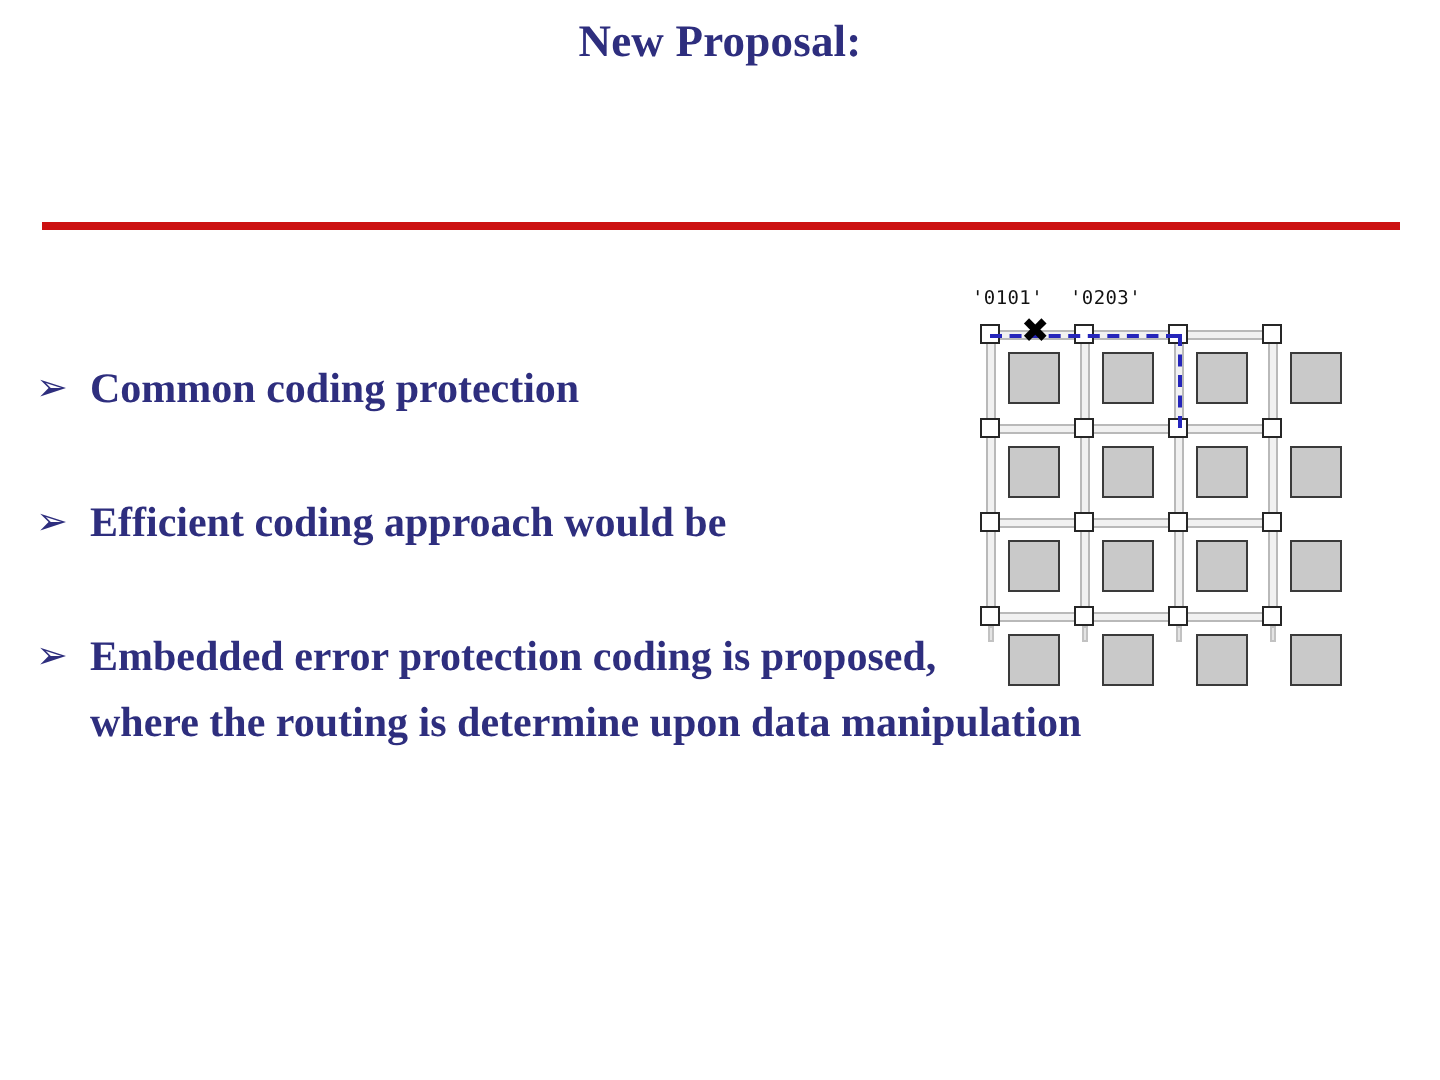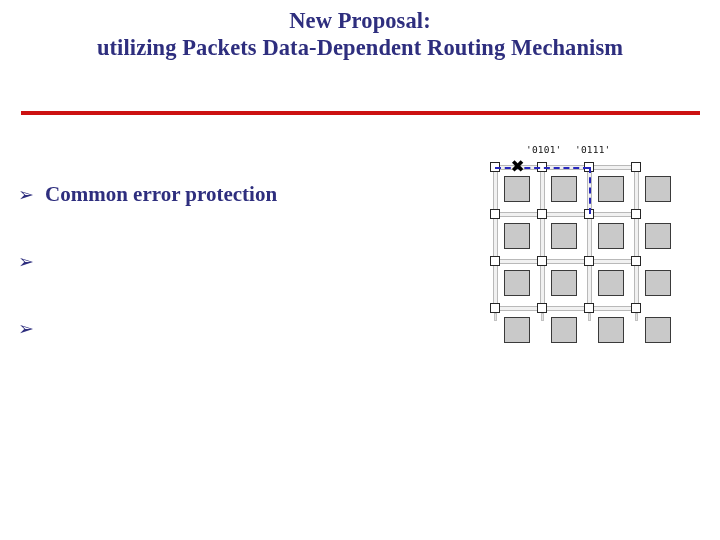--- a/index.html
+++ b/index.html
@@ -81,21 +81,20 @@
     width: 205px;
     height: 205px;
   }
   .noc-label {
     position: absolute;
     color: #111111;
     font-family: "DejaVu Sans Mono", monospace;
     font-size: 9.5px;
     letter-spacing: 0.2px;
     white-space: nowrap;
-    margin-left: 40px;
   }
   #noc-label-src { left: 3px;  top: 2px; }
   #noc-label-dst { left: 52px; top: 2px; }
 
   .noc-tile {
     position: absolute;
     width: 26px;
     height: 26px;
     background: #c9c9c9;
     border: 1.6px solid #3a3a3a;
@@ -156,50 +155,52 @@
     font-size: 17px;
     font-weight: bold;
     line-height: 1;
   }
 </style>
 </head>
 <body>
 
 <div id="title-block">
   <div class="title-line">New Proposal:</div>
-  <div class="title-line">utilizing Packets Data-Dependent Routing Mechanism</div>
 </div>
 <div id="title-rule"></div>
 
 <div id="bullets">
 
   <div class="bullet-row" id="bullet-1">
     <span class="bullet-glyph">➢</span>
     <span class="bullet-text">
-      <span class="l">Common error protection</span>
+      <span class="l">Common coding protection</span>
     </span>
   </div>
 
   <div class="bullet-row" id="bullet-2">
     <span class="bullet-glyph">➢</span>
     <span class="bullet-text">
+      <span class="l">Efficient coding approach would be</span>
     </span>
   </div>
 
   <div class="bullet-row" id="bullet-3">
     <span class="bullet-glyph">➢</span>
     <span class="bullet-text">
+      <span class="l">Embedded error protection coding is proposed,</span>
+      <span class="l">where the routing is determine upon data manipulation</span>
     </span>
   </div>
 
 </div>
 
 <div id="noc-diagram">
   <span class="noc-label" id="noc-label-src">'0101'</span>
-  <span class="noc-label" id="noc-label-dst">'0111'</span>
+  <span class="noc-label" id="noc-label-dst">'0203'</span>
   <div id="noc-canvas">
       <div class="noc-link-h" style="left: 12px; top: 22.5px; width: 47px;"></div>
       <div class="noc-link-v" style="left: 9.5px; top: 25px; height: 47px;"></div>
       <div class="noc-stub" style="left: 10.5px; top: 30px; width: 3px; height: 8px;"></div>
       <div class="noc-link-h" style="left: 59px; top: 22.5px; width: 47px;"></div>
       <div class="noc-link-v" style="left: 56.5px; top: 25px; height: 47px;"></div>
       <div class="noc-stub" style="left: 57.5px; top: 30px; width: 3px; height: 8px;"></div>
       <div class="noc-link-h" style="left: 106px; top: 22.5px; width: 47px;"></div>
       <div class="noc-link-v" style="left: 103.5px; top: 25px; height: 47px;"></div>
       <div class="noc-stub" style="left: 104.5px; top: 30px; width: 3px; height: 8px;"></div>

